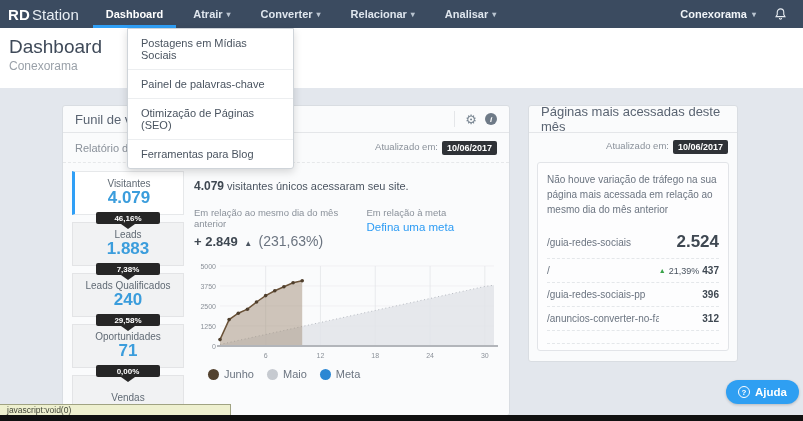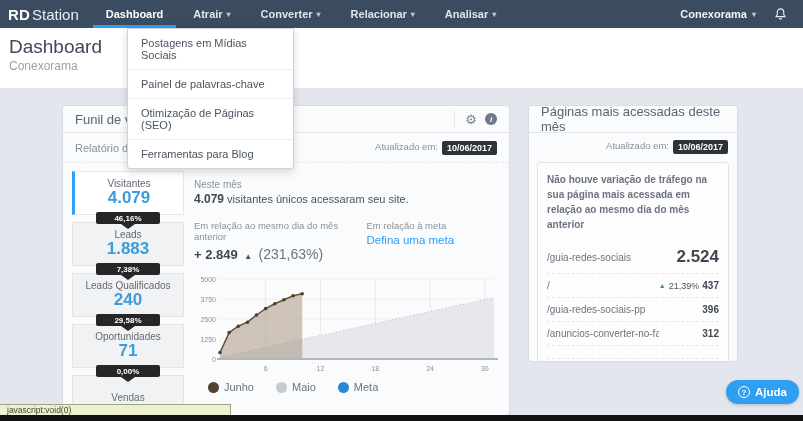--- a/index.html
+++ b/index.html
@@ -67,28 +67,28 @@
   .summary-line b { font-size:12px; color:#3f4852; }
   .compare-row { display:flex; margin-bottom:8px; }
   .compare-block { width:56%; }
   .goal-block { width:44%; }
   .small-caption { font-size:9.5px; color:#8a919a; margin-bottom:3px; }
   .compare-value { font-size:13px; font-weight:bold; color:#3f4852; }
   .arrow-up { font-size:8px; color:#4a5460; margin:0 2px; }
   .compare-pct { font-size:14px; color:#6b7480;text-align:center; }
   .goal-link { font-size:11.5px; color:#2d9cf4; cursor:pointer; }
   #chart-svg { display:block; }
-  .legend { display:flex; gap:22px; margin:6px 0 0 14px;align-items:center; }
+  .legend { display:flex; gap:13px; margin:6px 0 0 14px;align-items:center; }
   .legend-item { display:flex; align-items:center; gap:5px; font-size:11px; color:#6b7480; cursor:pointer; }
   .legend-dot { width:11px; height:11px; border-radius:50%; display:inline-block; }
 
   
   .pages-updated-row { height:27px; display:flex; align-items:center; justify-content:flex-end; padding:0 9px; }
   .pages-box { margin:2px 8px 8px; background:#fdfdfe; border:1px solid #e2e4e8; border-radius:3px; padding:9px 9px 6px; }
-  .notice { font-size:10px; color:#6b7480; line-height:1.5; margin-bottom:9px;font-weight:bold; }
+  .notice { font-size:10px; color:#6b7480; line-height:1.5; margin-bottom:9px; }
   .pv-table { width:100%; }
   .pv-head { display:flex; justify-content:space-between; border-top:1px dashed #dfe2e6; border-bottom:1px dashed #dfe2e6; padding:6px 0; }
   .pv-head span { font-size:10px; font-weight:bold; color:#4a5460; }
   .pv-row { display:flex; justify-content:space-between; align-items:center; border-bottom:1px dashed #e4e7ea; padding:6px 0; }
   .pv-page { font-size:10px; color:#6b7480; cursor:pointer; white-space:nowrap; overflow:hidden; max-width:112px; }
   .pv-views { display:flex; align-items:center; gap:3px; }
   .pv-delta-arrow { font-size:7px; color:#3aa34a; }
   .pv-delta { font-size:9px; color:#4a5460; }
   .pv-value { font-size:10px; font-weight:bold; color:#3f4852; }
   .pv-value.big { font-size:17px; }
@@ -211,21 +211,20 @@
           <div class="ribbon-box">0,00%</div>
           <div class="ribbon-notch"></div>
         </div>
         <div class="stage">
           <span class="stage-label">Vendas</span>
           <span class="stage-value"></span>
         </div>
       </div>
 
       <div class="chart-col">
-        <div class="summary-caption">Neste mês</div>
         <div class="summary-line">
           <b>4.079</b>
           <span>visitantes únicos acessaram seu site.</span>
         </div>
         <div class="compare-row">
           <div class="compare-block">
             <div class="small-caption">Em relação ao mesmo dia do mês anterior</div>
             <div>
               <span class="compare-value">+ 2.849</span>
               <span class="arrow-up">▲</span>

